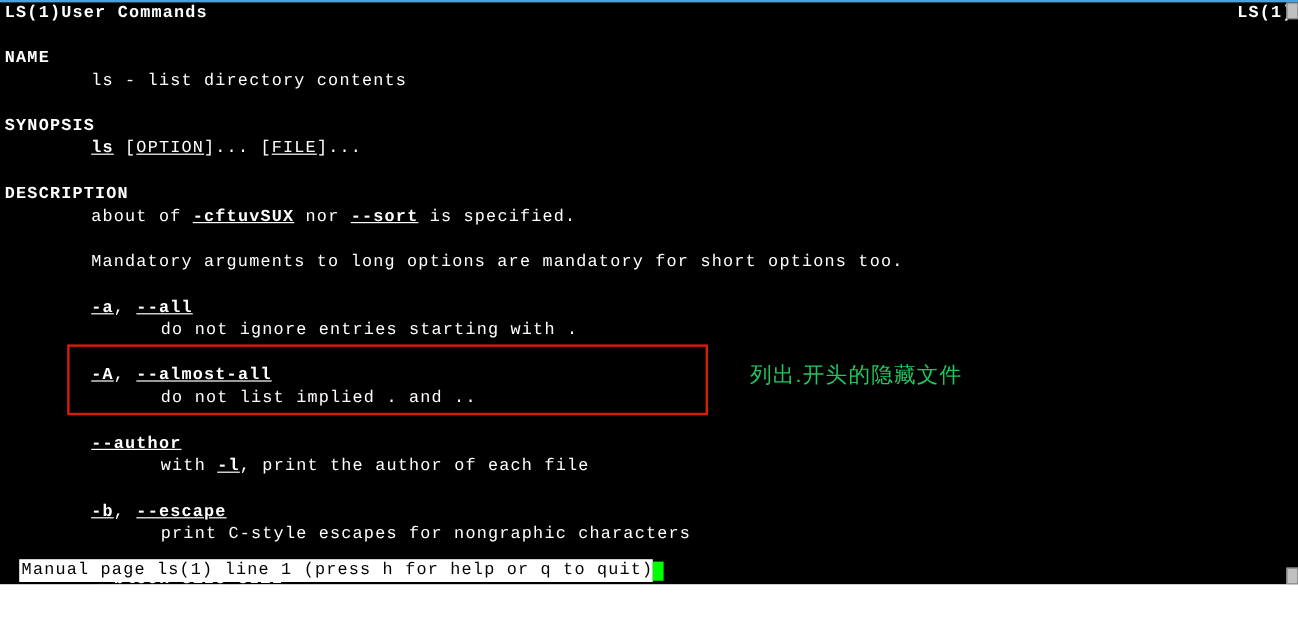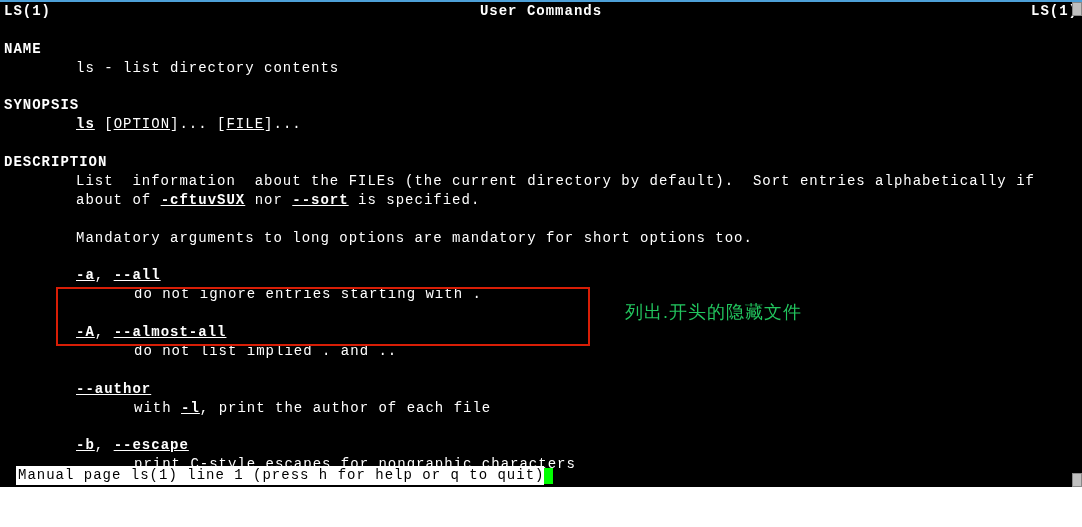--- a/index.html
+++ b/index.html
@@ -22,21 +22,21 @@
   }
   .terminal .content {
     padding: 0 4px 0 4px;
     letter-spacing: 1px;
   }
   .hdr {
     display: flex;
     justify-content: space-between;
     font-weight: bold;
   }
-  .hdr .center { flex: 1; text-align: center; }
+  .hdr .center { flex: 1; }
   .section-title {
     font-weight: bold;
     margin: 0;
     display: inline;
   }
   .bold { font-weight: bold; text-decoration: underline; }
   .u { text-decoration: underline; }
   .indent1 { padding-left: 72px; text-indent: 0; }
   .indent2 { padding-left: 130px; text-indent: 0; }
   .line { white-space: pre; }
@@ -119,21 +119,20 @@
     <div class="indent1 line">ls - list directory contents</div>
 
     <div class="line">&nbsp;</div>
 
     <div class="line"><span class="section-title">SYNOPSIS</span></div>
     <div class="indent1 line"><span class="bold">ls</span> <span>[</span><span class="u">OPTION</span><span>]... </span><span>[</span><span class="u">FILE</span><span>]...</span></div>
 
     <div class="line">&nbsp;</div>
 
     <div class="line"><span class="section-title">DESCRIPTION</span></div>
-    <div class="indent1 line">List  information  about the FILEs (the current directory by default).  Sort entries alphabetically if</div>
     <div class="indent1 line"><span>about of </span><span class="bold">-cftuvSUX</span><span> nor </span><span class="bold">--sort</span><span> is specified.</span></div>
 
     <div class="line">&nbsp;</div>
 
     <div class="indent1 line">Mandatory arguments to long options are mandatory for short options too.</div>
 
     <div class="line">&nbsp;</div>
 
     <div class="indent1 line"><span class="bold">-a</span><span>, </span><span class="bold">--all</span></div>
     <div class="indent2 line">do not ignore entries starting with .</div>

